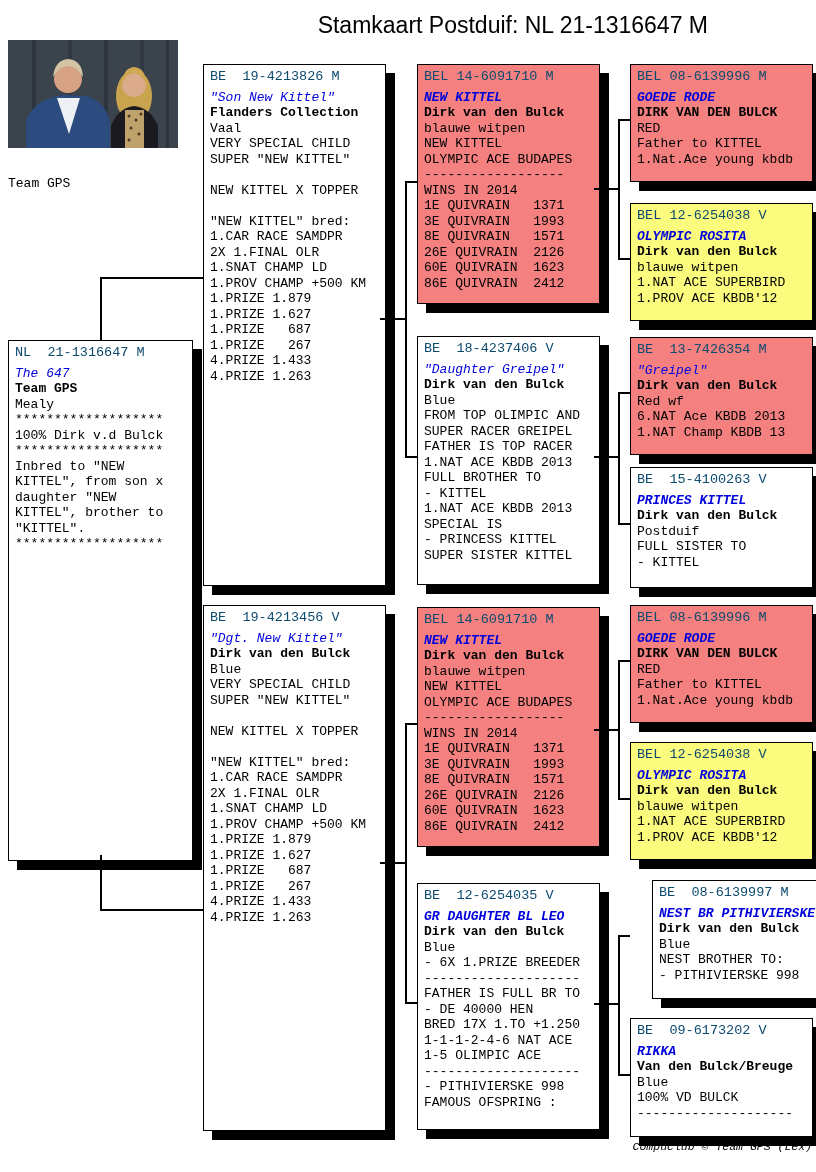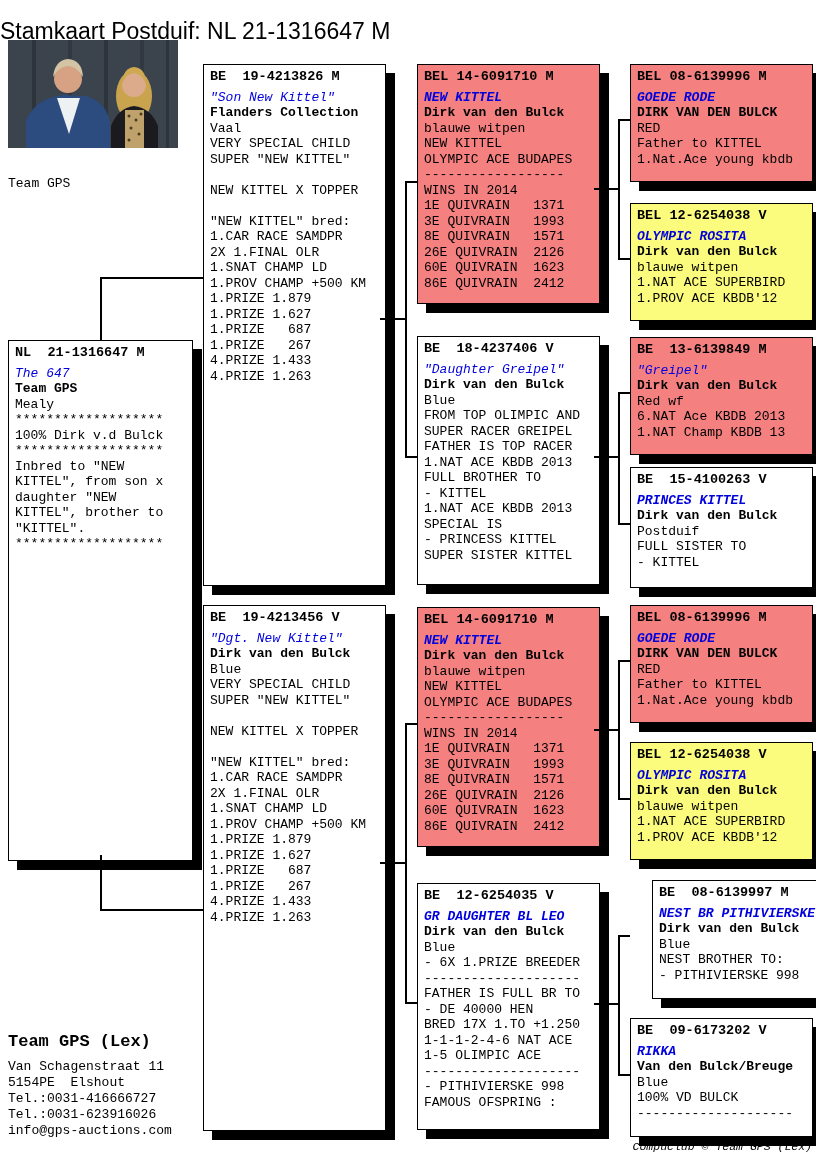--- a/index.html
+++ b/index.html
@@ -1,26 +1,26 @@
 <!DOCTYPE html>
 <html><head>
 <meta charset="utf-8">
 <style>
   html,body{margin:0;padding:0;background:#ffffff;}
   .page{position:relative;width:816px;height:1172px;background:#ffffff;overflow:hidden;
         font-family:"Liberation Mono","DejaVu Sans Mono",monospace;color:#000;}
-  .title{position:absolute;top:18px;left:0;width:708px;text-align:left;
+  .title{position:absolute;top:12px;left:0;width:708px;text-align:right;
          font-family:"Liberation Sans","DejaVu Sans",sans-serif;font-size:23px;color:#000;}
   .photo{position:absolute;left:8px;top:40px;width:170px;height:108px;}
   .photo-caption{position:absolute;left:8px;top:176px;font-size:13px;}
   .pbox{position:absolute;background:#fff;border:1px solid #000;box-shadow:9px 9px 0 0 #000;
         padding:4px 0 0 6px;overflow:hidden;font-size:13px;line-height:15.5px;}
   .pbox.pink{background:#f48080;}
   .pbox.yellow{background:#fbfb7d;}
-  .ring{color:#000000;font-weight:bold;font-size:13.5px;margin-bottom:5px;white-space:pre;}
+  .ring{color:#0c4a6e;font-weight:normal;font-size:13.5px;margin-bottom:5px;white-space:pre;}
   .name{color:#0000dd;font-style:italic;white-space:pre;}
   .name.bold{font-weight:bold;}
   .breeder{font-weight:bold;white-space:pre;}
   .line{white-space:pre;}
   .hline,.vline{position:absolute;background:#000;}
   .hline{height:2px;}
   .vline{width:2px;}
   .footer{position:absolute;left:8px;top:1032px;}
   .footer .company{font-weight:bold;font-size:17px;margin-bottom:8px;}
   .footer .addr{font-size:13px;line-height:16px;white-space:pre;}
@@ -193,21 +193,21 @@
     </div>
   <div class="pbox yellow" style="left:630px;top:203px;width:175px;height:112px">
       <div class="ring">BEL 12-6254038 V</div>
       <div class="name bold">OLYMPIC ROSITA</div>
       <div class="breeder">Dirk van den Bulck</div>
       <div class="line">blauwe witpen</div>
       <div class="line">1.NAT ACE SUPERBIRD</div>
       <div class="line">1.PROV ACE KBDB'12</div>
     </div>
   <div class="pbox pink" style="left:630px;top:337px;width:175px;height:112px">
-      <div class="ring">BE  13-6139849 M</div>
+      <div class="ring">BE  13-7426354 M</div>
       <div class="name">"Greipel"</div>
       <div class="breeder">Dirk van den Bulck</div>
       <div class="line">Red wf</div>
       <div class="line">6.NAT Ace KBDB 2013</div>
       <div class="line">1.NAT Champ KBDB 13</div>
     </div>
   <div class="pbox" style="left:630px;top:467px;width:175px;height:115px">
       <div class="ring">BE  15-4100263 V</div>
       <div class="name bold">PRINCES KITTEL</div>
       <div class="breeder">Dirk van den Bulck</div>
@@ -276,24 +276,16 @@
   <div class="hline" style="left:594px;top:729px;width:24px"></div>
   <div class="vline" style="left:618px;top:660px;height:140px"></div>
   <div class="hline" style="left:618px;top:660px;width:12px"></div>
   <div class="hline" style="left:618px;top:798px;width:12px"></div>
 
   <div class="hline" style="left:594px;top:1003px;width:24px"></div>
   <div class="vline" style="left:618px;top:935px;height:141px"></div>
   <div class="hline" style="left:618px;top:935px;width:12px"></div>
   <div class="hline" style="left:618px;top:1074px;width:12px"></div>
 
-  <div class="footer">
-    <div class="company">Team GPS (Lex)</div>
-    <div class="addr">Van Schagenstraat 11</div>
-    <div class="addr">5154PE  Elshout</div>
-    <div class="addr">Tel.:0031-416666727</div>
-    <div class="addr">Tel.:0031-623916026</div>
-    <div class="addr">info@gps-auctions.com</div>
-  </div>
 
   <div class="credit">Compuclub © Team GPS (Lex)</div>
 
 </div>
 
 </body></html>

